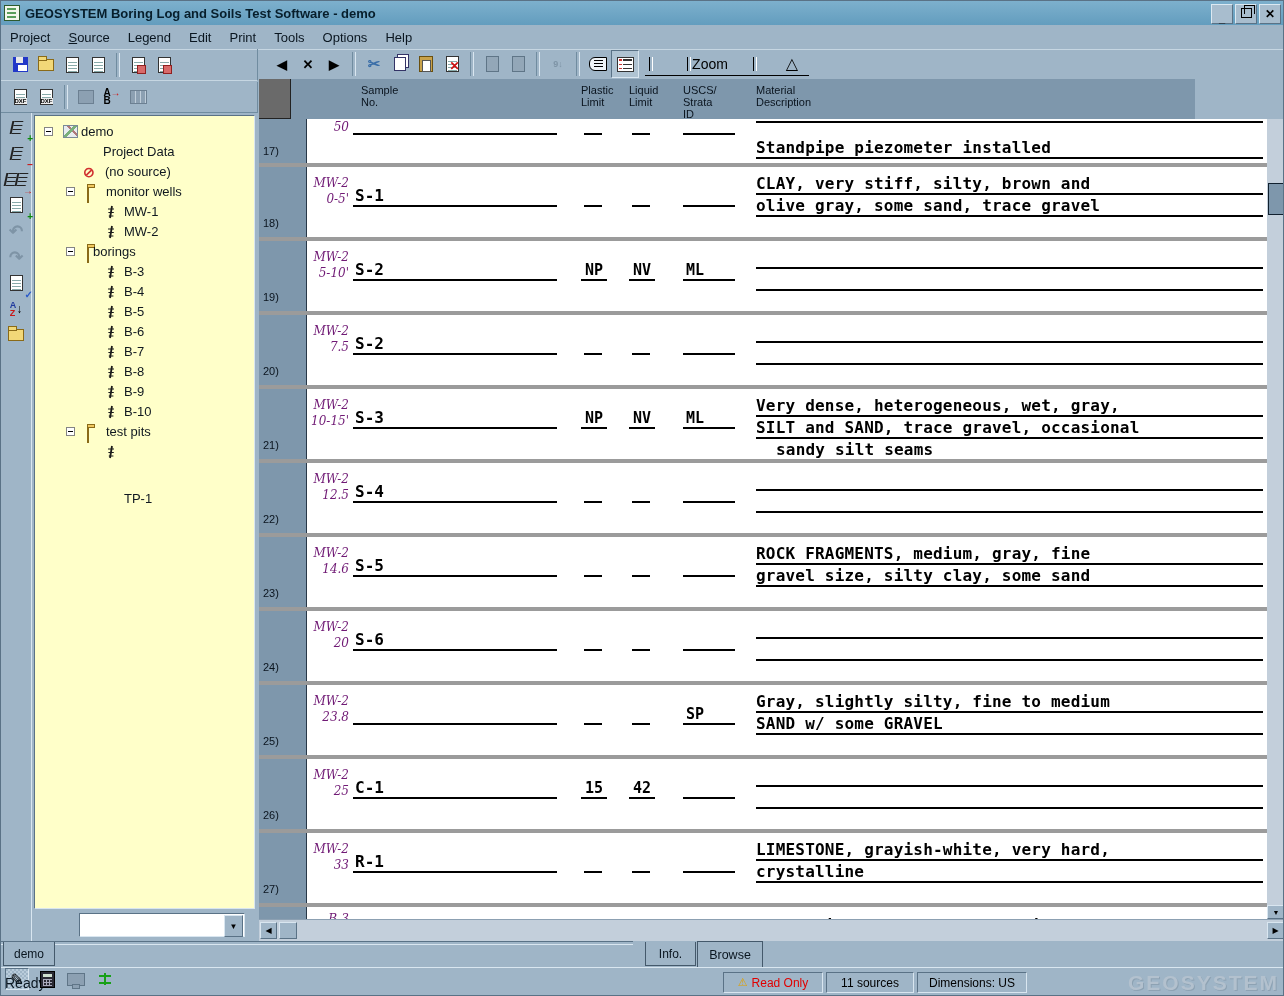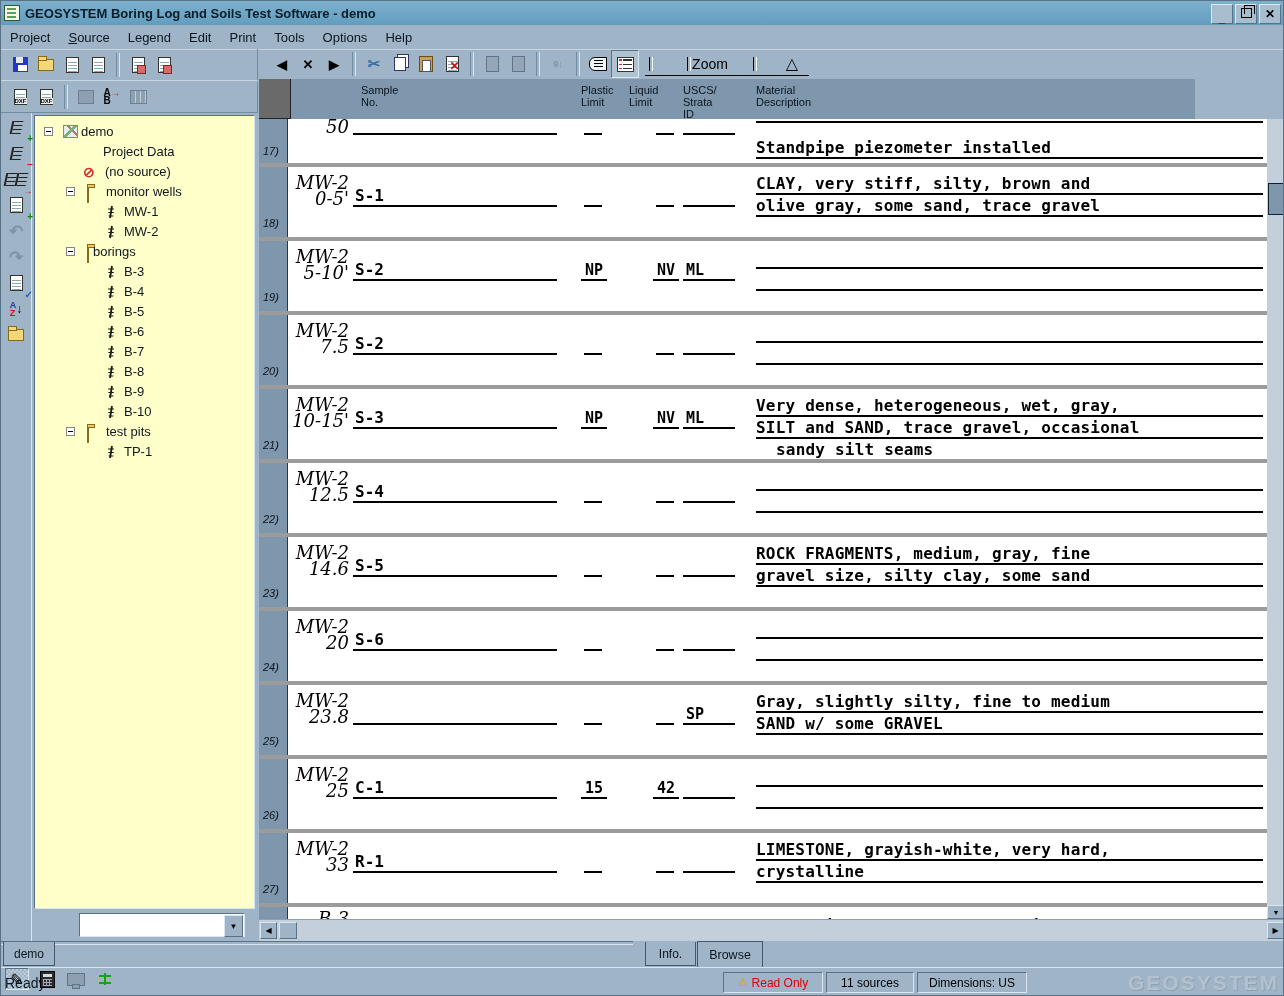--- a/index.html
+++ b/index.html
@@ -98,34 +98,34 @@
     border:1px solid;border-color:#D9E6F0 #5A7286 #5A7286 #D9E6F0;font-size:8px;display:flex;align-items:center;justify-content:center;}
   
   #ghead{position:absolute;left:258px;top:78px;width:936px;height:40px;background:#7E97AC;}
   #gcorner{position:absolute;left:0;top:0;width:32px;height:40px;background:#6A6A6A;border-right:1px solid #222;border-bottom:1px solid #222;box-sizing:border-box;}
   .hlab{position:absolute;top:5px;font-size:11px;line-height:12px;color:#0A141E;white-space:pre-line;}
   
   #grid{position:absolute;left:258px;top:118px;width:1008px;height:800px;background:#FFF;overflow:hidden;}
   .grow{position:relative;height:74px;border-top:4px solid #9B9B9B;box-sizing:border-box;}
   .grow.r-first{height:44px;border-top:none;}
   .grow.r-last{height:16px;}
-  .numcell{position:absolute;left:0;top:0;bottom:0;width:29px;background:#7E97AC;border-right:1px solid #283848;box-sizing:border-box;font-style:italic;}
+  .numcell{position:absolute;left:0;top:0;bottom:0;width:48px;background:#7E97AC;border-right:1px solid #283848;box-sizing:border-box;}
   .numcell span{position:absolute;left:4px;bottom:8px;font-size:11px;color:#0A141E;}
   .r-first .numcell span{bottom:6px;}
   .well{position:absolute;left:30px;top:8px;width:60px;text-align:right;
-    font-family:"DejaVu Serif",serif;font-style:italic;font-size:18px;line-height:16px;color:#000000;}
+    font-family:"DejaVu Serif",serif;font-style:italic;font-size:12px;line-height:16px;color:#701a75;}
   .r-first .well{top:0;}
   .r-last .well{top:4px;}
   .cell{position:absolute;top:12px;height:26px;border-bottom:2px solid #000;display:flex;align-items:flex-end;
     font-family:"DejaVu Sans Mono",monospace;font-weight:bold;font-size:15px;color:#000;}
   .r-first .cell{top:-12px;}
   .cell.sample{left:94px;width:204px;font-size:16px;}
   .cell.sample span{padding-left:2px;}
   .cell.pl{left:322px;width:26px;justify-content:center;}
-  .cell.ll{left:370px;width:26px;justify-content:center;margin-left:24px;}
+  .cell.ll{left:370px;width:26px;justify-content:center;}
   .cell.uscs{left:424px;width:52px;}
   .cell.uscs span{padding-left:3px;}
   .cell.pl.dash{left:325px;width:18px;}
   .cell.ll.dash{left:373px;width:18px;}
   .dline{position:absolute;left:497px;width:507px;height:22px;border-bottom:2px solid #000;display:flex;align-items:flex-end;
     font-family:"DejaVu Sans Mono",monospace;font-weight:bold;font-size:16px;letter-spacing:.2px;color:#000;white-space:nowrap;overflow:visible;}
   .dline.d0{top:4px;} .dline.d1{top:26px;} .dline.d2{top:48px;margin-left:20px;}
   .r-first .dline.d0{top:-20px;} .r-first .dline.d1{top:16px;}
   .r-last .dline.d0{top:6px;border-bottom:none;}
   
@@ -421,21 +421,21 @@
               <path d="M3 4 h6 M3.4 7.5 h5.4 M3.8 11 h4.6" stroke="#1a1a1a" stroke-width="1.1" fill="none"></path>
             </svg></span>
           <span class="tlabel" style="left: 89px;">B-10</span>
         </div>
         <div class="trow"><span class="exp" style="left: 31px;"></span><span class="ticon fold" style="left: 52px;"></span><span class="tlabel" style="left: 71px;">test pits</span></div>
         <div class="trow">
           <span class="ticon" style="left: 70px;"><svg width="12" height="14" viewBox="0 0 12 14">
               <path d="M7 1 L5 13" stroke="#1a1a1a" stroke-width="1.8" fill="none"></path>
               <path d="M3 4 h6 M3.4 7.5 h5.4 M3.8 11 h4.6" stroke="#1a1a1a" stroke-width="1.1" fill="none"></path>
             </svg></span>
-          <span class="tlabel" style="left: 89px;">TP-1</span>
+          <span class="tlabel" style="left: 89px; margin-top: 47px;">TP-1</span>
         </div>
       </div>
   </div>
 
   <div id="combo">
     <span></span>
     <div id="combobtn">
         <span>▼</span>
       </div>
   </div>

